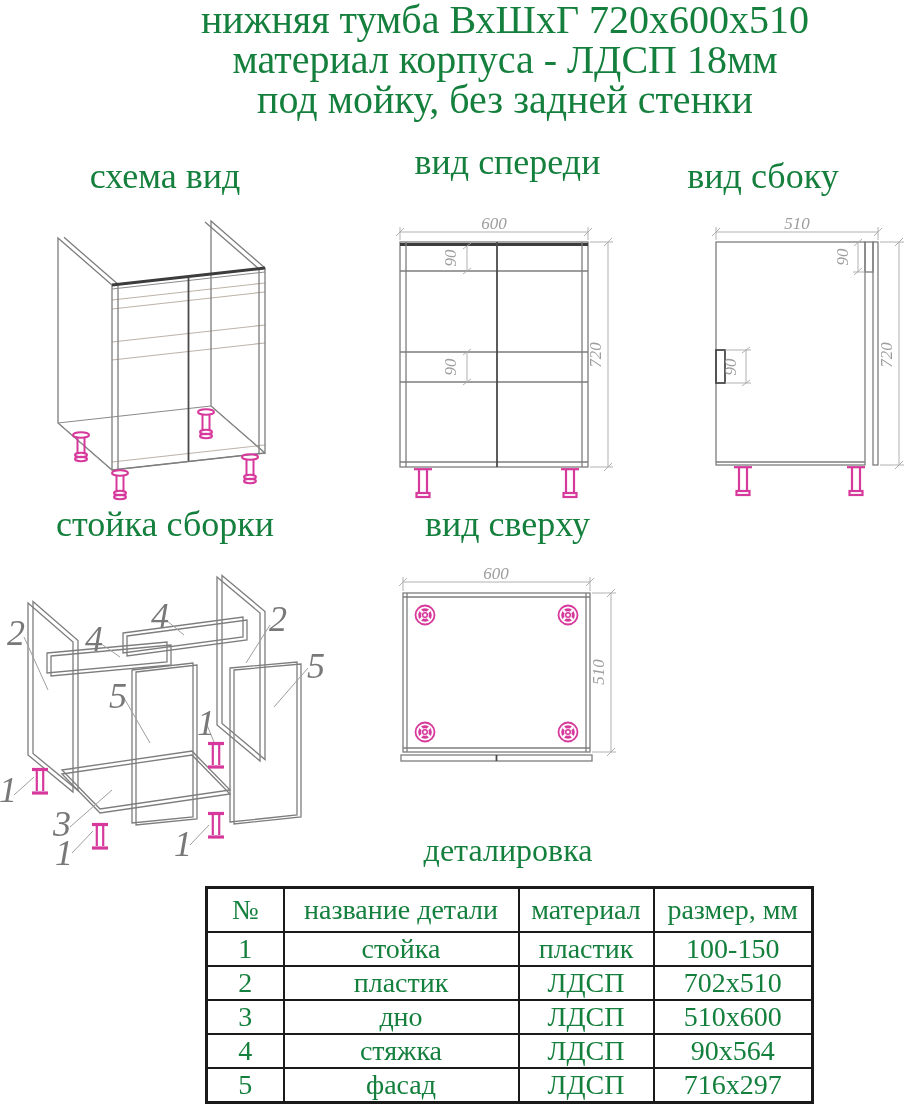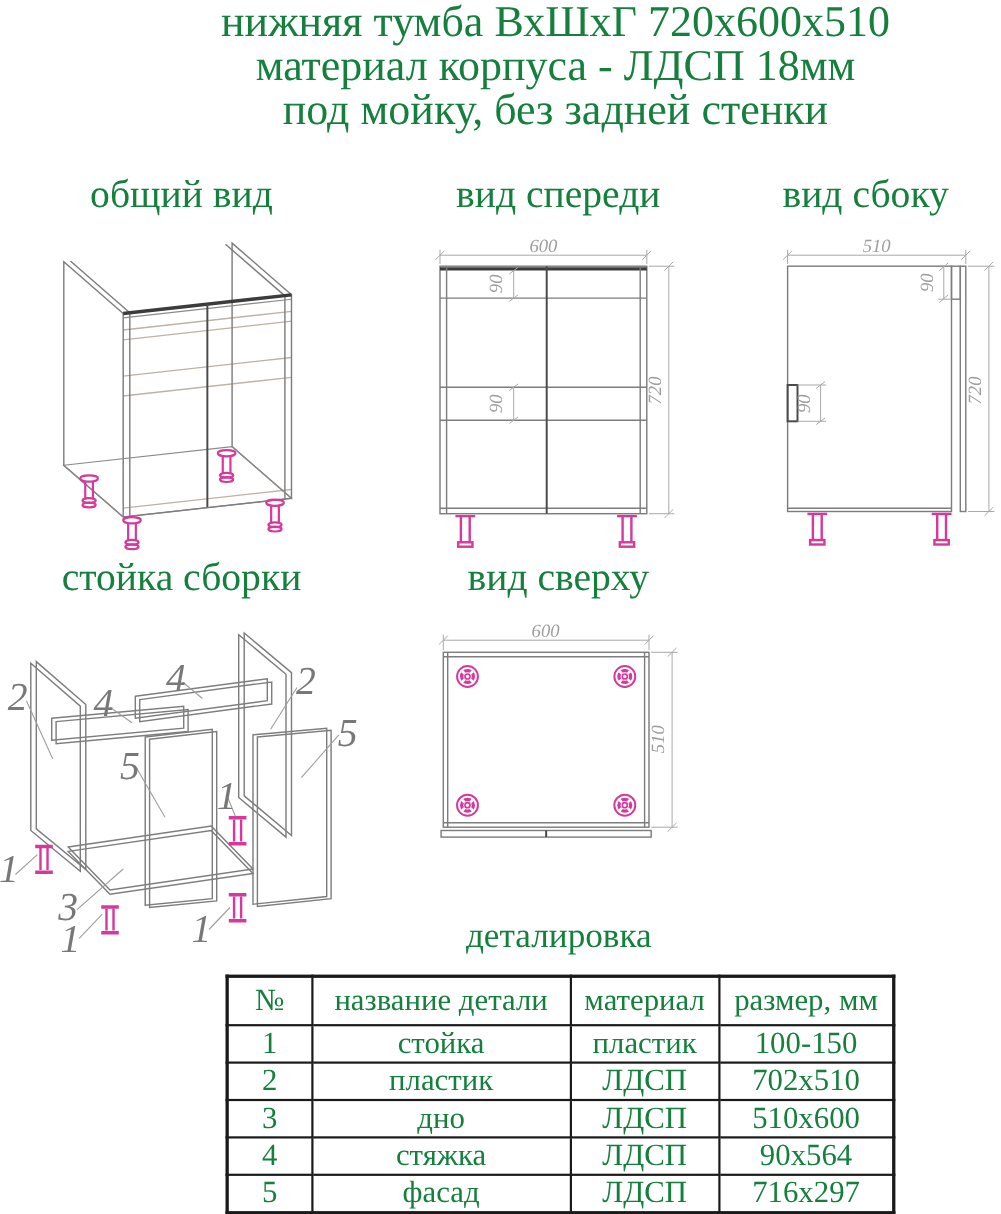--- a/index.html
+++ b/index.html
@@ -2,22 +2,22 @@
 <html><head>
 <meta charset="utf-8">
 <style>
   html,body{margin:0;padding:0;background:#fff;}
   .page{position:relative;width:910px;height:1104px;background:#fff;overflow:hidden;
         font-family:"Liberation Serif",serif;color:#15803d;padding-left:40px;}
   .title{position:absolute;left:90px;top:0px;width:830px;text-align:center;
          font-size:40px;line-height:40px;}
   .sec-label{position:absolute;font-size:36px;line-height:36px;text-align:center;}
   #lbl-general{left:20px;top:158px;width:290px;}
-  #lbl-front{left:385px;top:158px;width:245px;}
-  #lbl-side{left:678px;top:158px;width:218px;}
+  #lbl-front{left:385px;top:144px;width:245px;}
+  #lbl-side{left:654px;top:158px;width:218px;}
   #lbl-assembly{left:20px;top:506px;width:290px;}
   #lbl-topview{left:385px;top:506px;width:245px;font-family:Liberation Serif, serif;}
   #lbl-detailing{left:205px;top:832px;width:606px;font-size:32px;}
   .drawing{position:absolute;}
   
   .g1{stroke:#7d7d7d;stroke-width:1.3;fill:none;}
   .g2{stroke:#8a8a8a;stroke-width:1;fill:none;}
   .gd{stroke:#3c3c3c;stroke-width:3;fill:none;}
   .gm{stroke:#4a4a4a;stroke-width:1.8;fill:none;}
   .dl{stroke:#a8a8a8;stroke-width:0.9;fill:none;}
@@ -38,21 +38,21 @@
 <body>
 
 <div class="page">
 
   <div class="title">
     <div>нижняя тумба ВхШхГ 720x600x510</div>
     <div>материал корпуса - ЛДСП 18мм</div>
     <div>под мойку, без задней стенки</div>
   </div>
 
-  <div class="sec-label" id="lbl-general">общий вид</div>
+  <div class="sec-label" id="lbl-general">схема вид</div>
   <div class="sec-label" id="lbl-front">вид спереди</div>
   <div class="sec-label" id="lbl-side">вид сбоку</div>
   <div class="sec-label" id="lbl-assembly">стойка сборки</div>
   <div class="sec-label" id="lbl-topview">вид сверху</div>
   <div class="sec-label" id="lbl-detailing">деталировка</div>
 
   <svg class="drawing" style="left:20px;top:200px" width="300" height="310" viewBox="0 0 300 310">
     <defs>
       <g id="legI" class="pk" stroke-width="2">
         <ellipse cx="0" cy="0" rx="8" ry="2.8"></ellipse>

